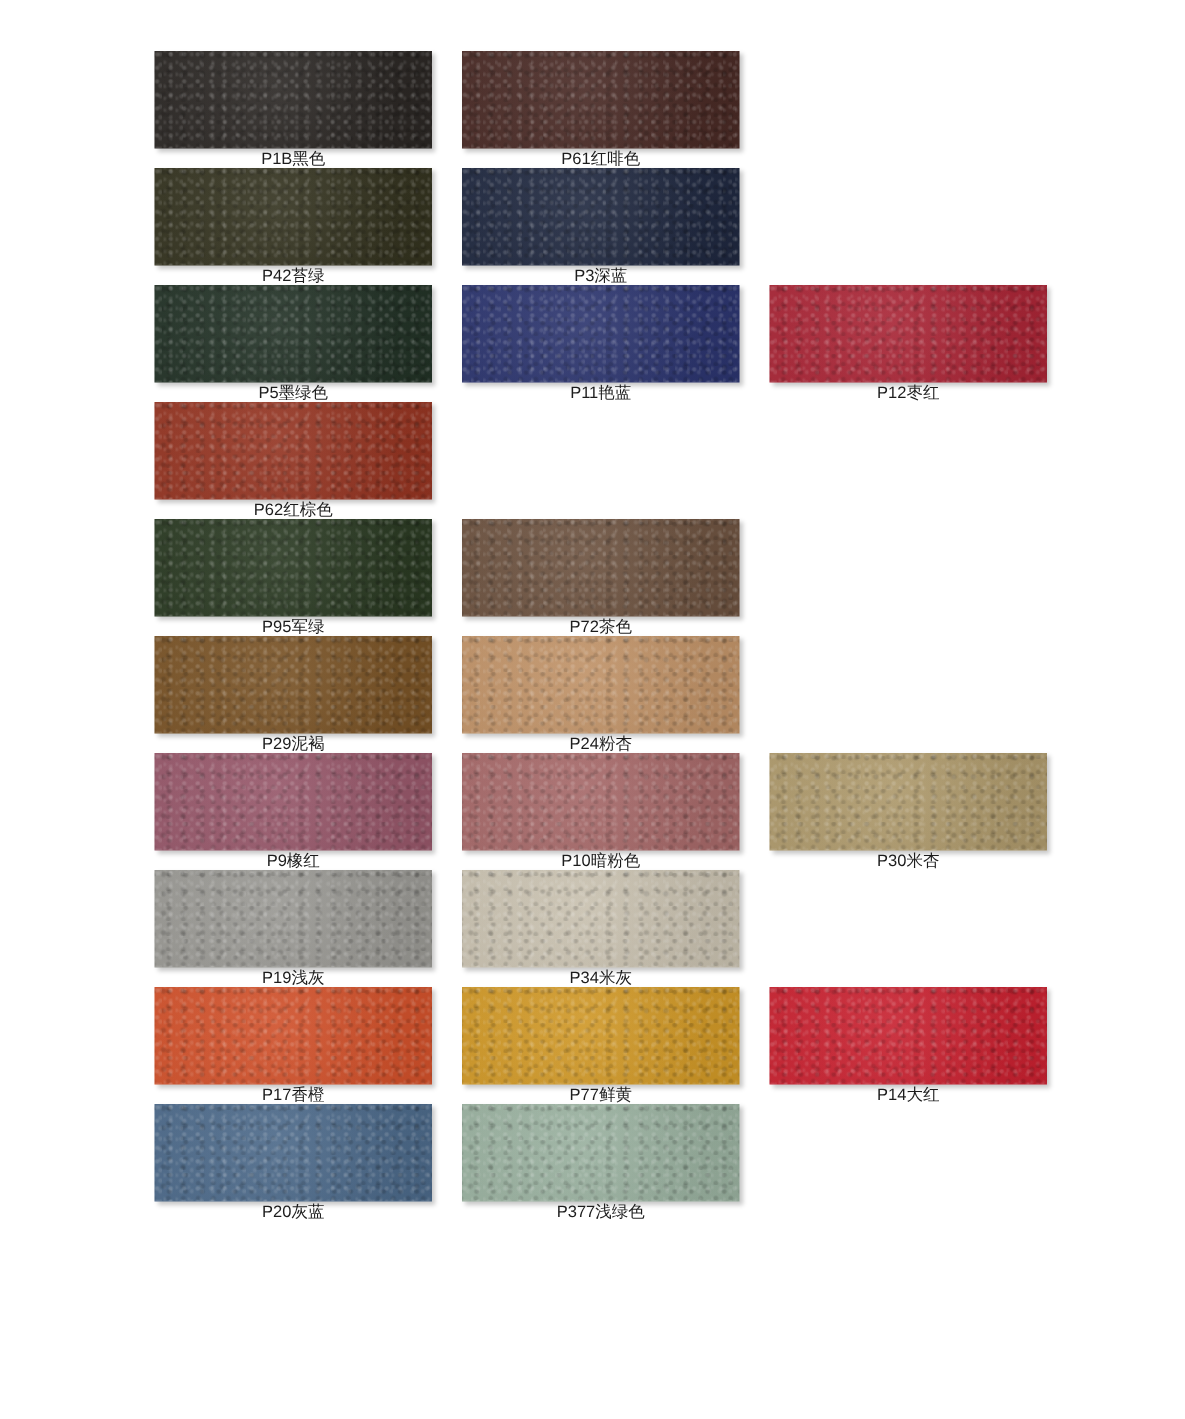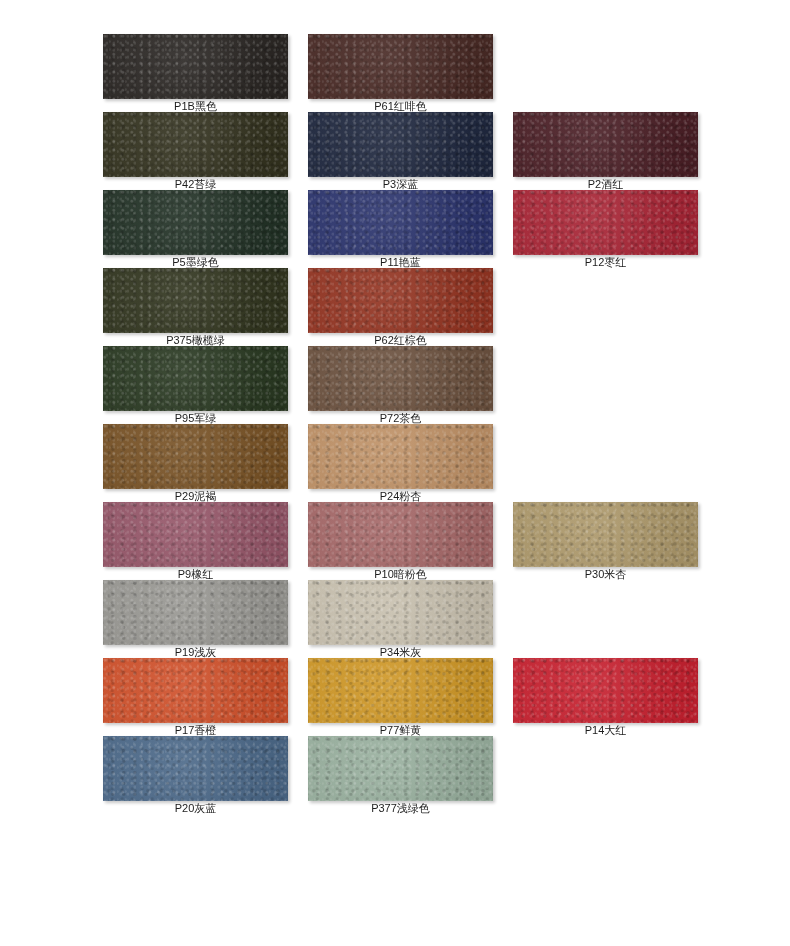--- a/index.html
+++ b/index.html
@@ -95,44 +95,36 @@
     </div>
     <div class="swatch-row">
       <div class="swatch-cell">
         <div class="swatch-chip" style="background-color: rgb(52, 51, 31);"></div>
         <div class="swatch-label">P42苔绿</div>
       </div>
       <div class="swatch-cell">
         <div class="swatch-chip" style="background-color: rgb(31, 40, 64);"></div>
         <div class="swatch-label">P3深蓝</div>
       </div>
-      <div class="swatch-cell">
-        <div class="swatch-chip" style="background-color: rgb(76, 31, 38);"></div>
-        <div class="swatch-label">P2酒红</div>
-      </div>
     </div>
     <div class="swatch-row">
       <div class="swatch-cell">
         <div class="swatch-chip" style="background-color: rgb(34, 50, 38);"></div>
         <div class="swatch-label">P5墨绿色</div>
       </div>
       <div class="swatch-cell">
         <div class="swatch-chip" style="background-color: rgb(44, 53, 112);"></div>
         <div class="swatch-label">P11艳蓝</div>
       </div>
       <div class="swatch-cell">
         <div class="swatch-chip" style="background-color: rgb(172, 37, 54);"></div>
         <div class="swatch-label">P12枣红</div>
       </div>
     </div>
     <div class="swatch-row">
-      <div class="swatch-cell">
-        <div class="swatch-chip" style="background-color: rgb(50, 54, 31);"></div>
-        <div class="swatch-label">P375橄榄绿</div>
-      </div>
       <div class="swatch-cell">
         <div class="swatch-chip" style="background-color: rgb(151, 53, 34);"></div>
         <div class="swatch-label">P62红棕色</div>
       </div>
     </div>
     <div class="swatch-row">
       <div class="swatch-cell">
         <div class="swatch-chip" style="background-color: rgb(42, 58, 34);"></div>
         <div class="swatch-label">P95军绿</div>
       </div>

